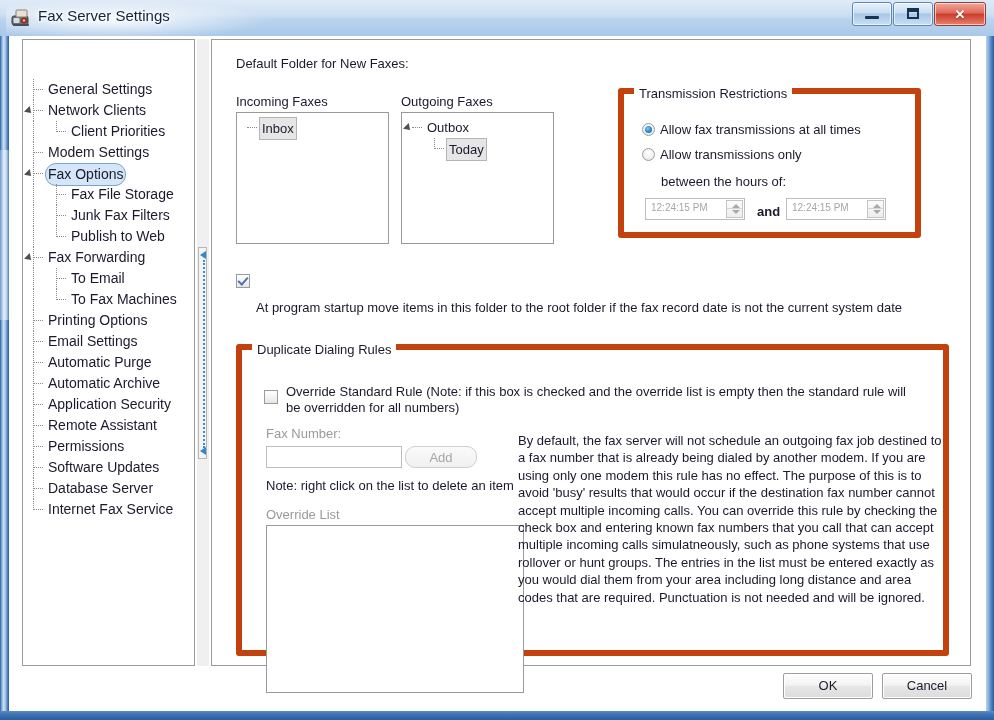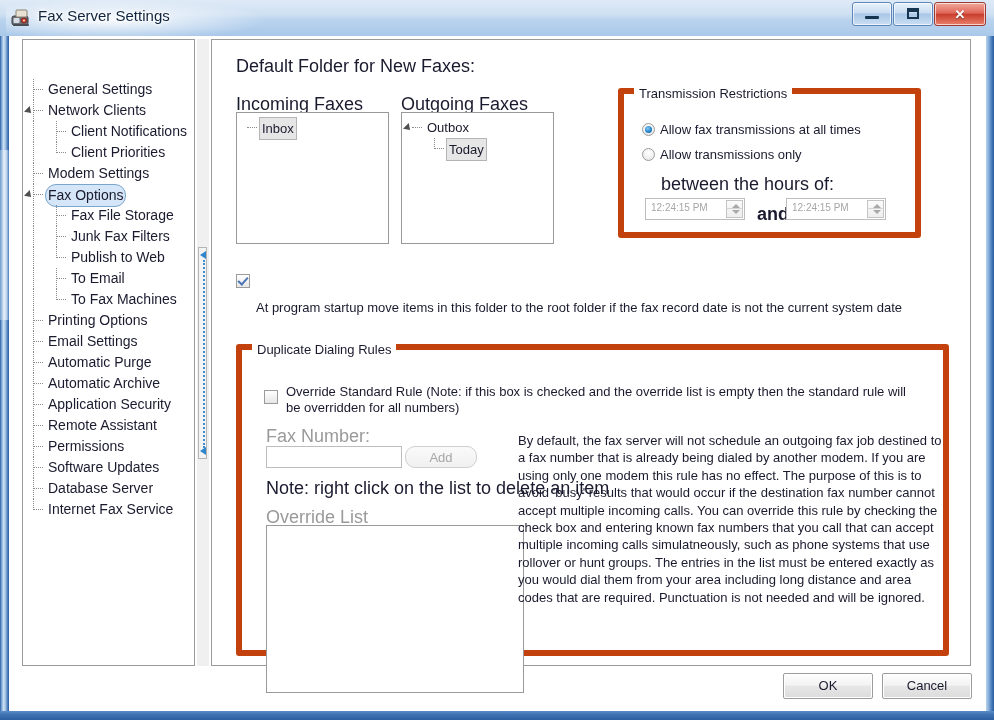--- a/index.html
+++ b/index.html
@@ -171,21 +171,21 @@
 
   
   .main {
     position: absolute; left: 202px; top: 3px;
     width: 760px; height: 627px;
     border: 1px solid #9a9a9a;
     background: #fff;
     box-sizing: border-box;
   }
 
-  .lbl-plain { position: absolute; font-size: 18px; color: #1a1a2e; white-space: nowrap; }
+  .lbl-plain { position: absolute; font-size: 13px; color: #1a1a2e; white-space: nowrap; }
   .lbl-dis { color: #9a9a9a; }
 
   
   .treebox {
     position: absolute;
     border: 1px solid #999;
     background: #fff;
     box-sizing: border-box;
     overflow: hidden;
   }
@@ -368,27 +368,27 @@
       </div>
     </div>
   </div>
 
   <div class="body">
 
     <div class="sidebar">
       <div class="tree" id="sidebar-tree">
           <div class="tnode"><span class="dots-v"></span><span class="dots-h"></span><span class="lbl">General Settings</span></div>
           <div class="tnode"><span class="dots-v"></span><span class="dots-h"></span><span class="tri"></span><span class="lbl">Network Clients</span></div>
-          <div class="tnode lvl2"><span class="dots-v"></span><span class="dots-v2"></span><span class="dots-h"></span><span class="lbl">Client Notifications</span></div>
           <div class="tnode lvl2"><span class="dots-v"></span><span class="dots-v2 half"></span><span class="dots-h"></span><span class="lbl">Client Priorities</span></div>
           <div class="tnode"><span class="dots-v"></span><span class="dots-h"></span><span class="lbl">Modem Settings</span></div>
           <div class="tnode sel"><span class="dots-v"></span><span class="dots-h"></span><span class="tri"></span><span class="lbl">Fax Options</span></div>
           <div class="tnode lvl2"><span class="dots-v"></span><span class="dots-v2"></span><span class="dots-h"></span><span class="lbl">Fax File Storage</span></div>
           <div class="tnode lvl2"><span class="dots-v"></span><span class="dots-v2"></span><span class="dots-h"></span><span class="lbl">Junk Fax Filters</span></div>
           <div class="tnode lvl2"><span class="dots-v"></span><span class="dots-v2 half"></span><span class="dots-h"></span><span class="lbl">Publish to Web</span></div>
+          <div class="tnode"><span class="dots-v"></span><span class="dots-h"></span><span class="tri"></span><span class="lbl">Fax Forwarding</span></div>
           <div class="tnode lvl2"><span class="dots-v"></span><span class="dots-v2"></span><span class="dots-h"></span><span class="lbl">To Email</span></div>
           <div class="tnode lvl2"><span class="dots-v"></span><span class="dots-v2 half"></span><span class="dots-h"></span><span class="lbl">To Fax Machines</span></div>
           <div class="tnode"><span class="dots-v"></span><span class="dots-h"></span><span class="lbl">Printing Options</span></div>
           <div class="tnode"><span class="dots-v"></span><span class="dots-h"></span><span class="lbl">Email Settings</span></div>
           <div class="tnode"><span class="dots-v"></span><span class="dots-h"></span><span class="lbl">Automatic Purge</span></div>
           <div class="tnode"><span class="dots-v"></span><span class="dots-h"></span><span class="lbl">Automatic Archive</span></div>
           <div class="tnode"><span class="dots-v"></span><span class="dots-h"></span><span class="lbl">Application Security</span></div>
           <div class="tnode"><span class="dots-v"></span><span class="dots-h"></span><span class="lbl">Remote Assistant</span></div>
           <div class="tnode"><span class="dots-v"></span><span class="dots-h"></span><span class="lbl">Permissions</span></div>
           <div class="tnode"><span class="dots-v"></span><span class="dots-h"></span><span class="lbl">Software Updates</span></div>

